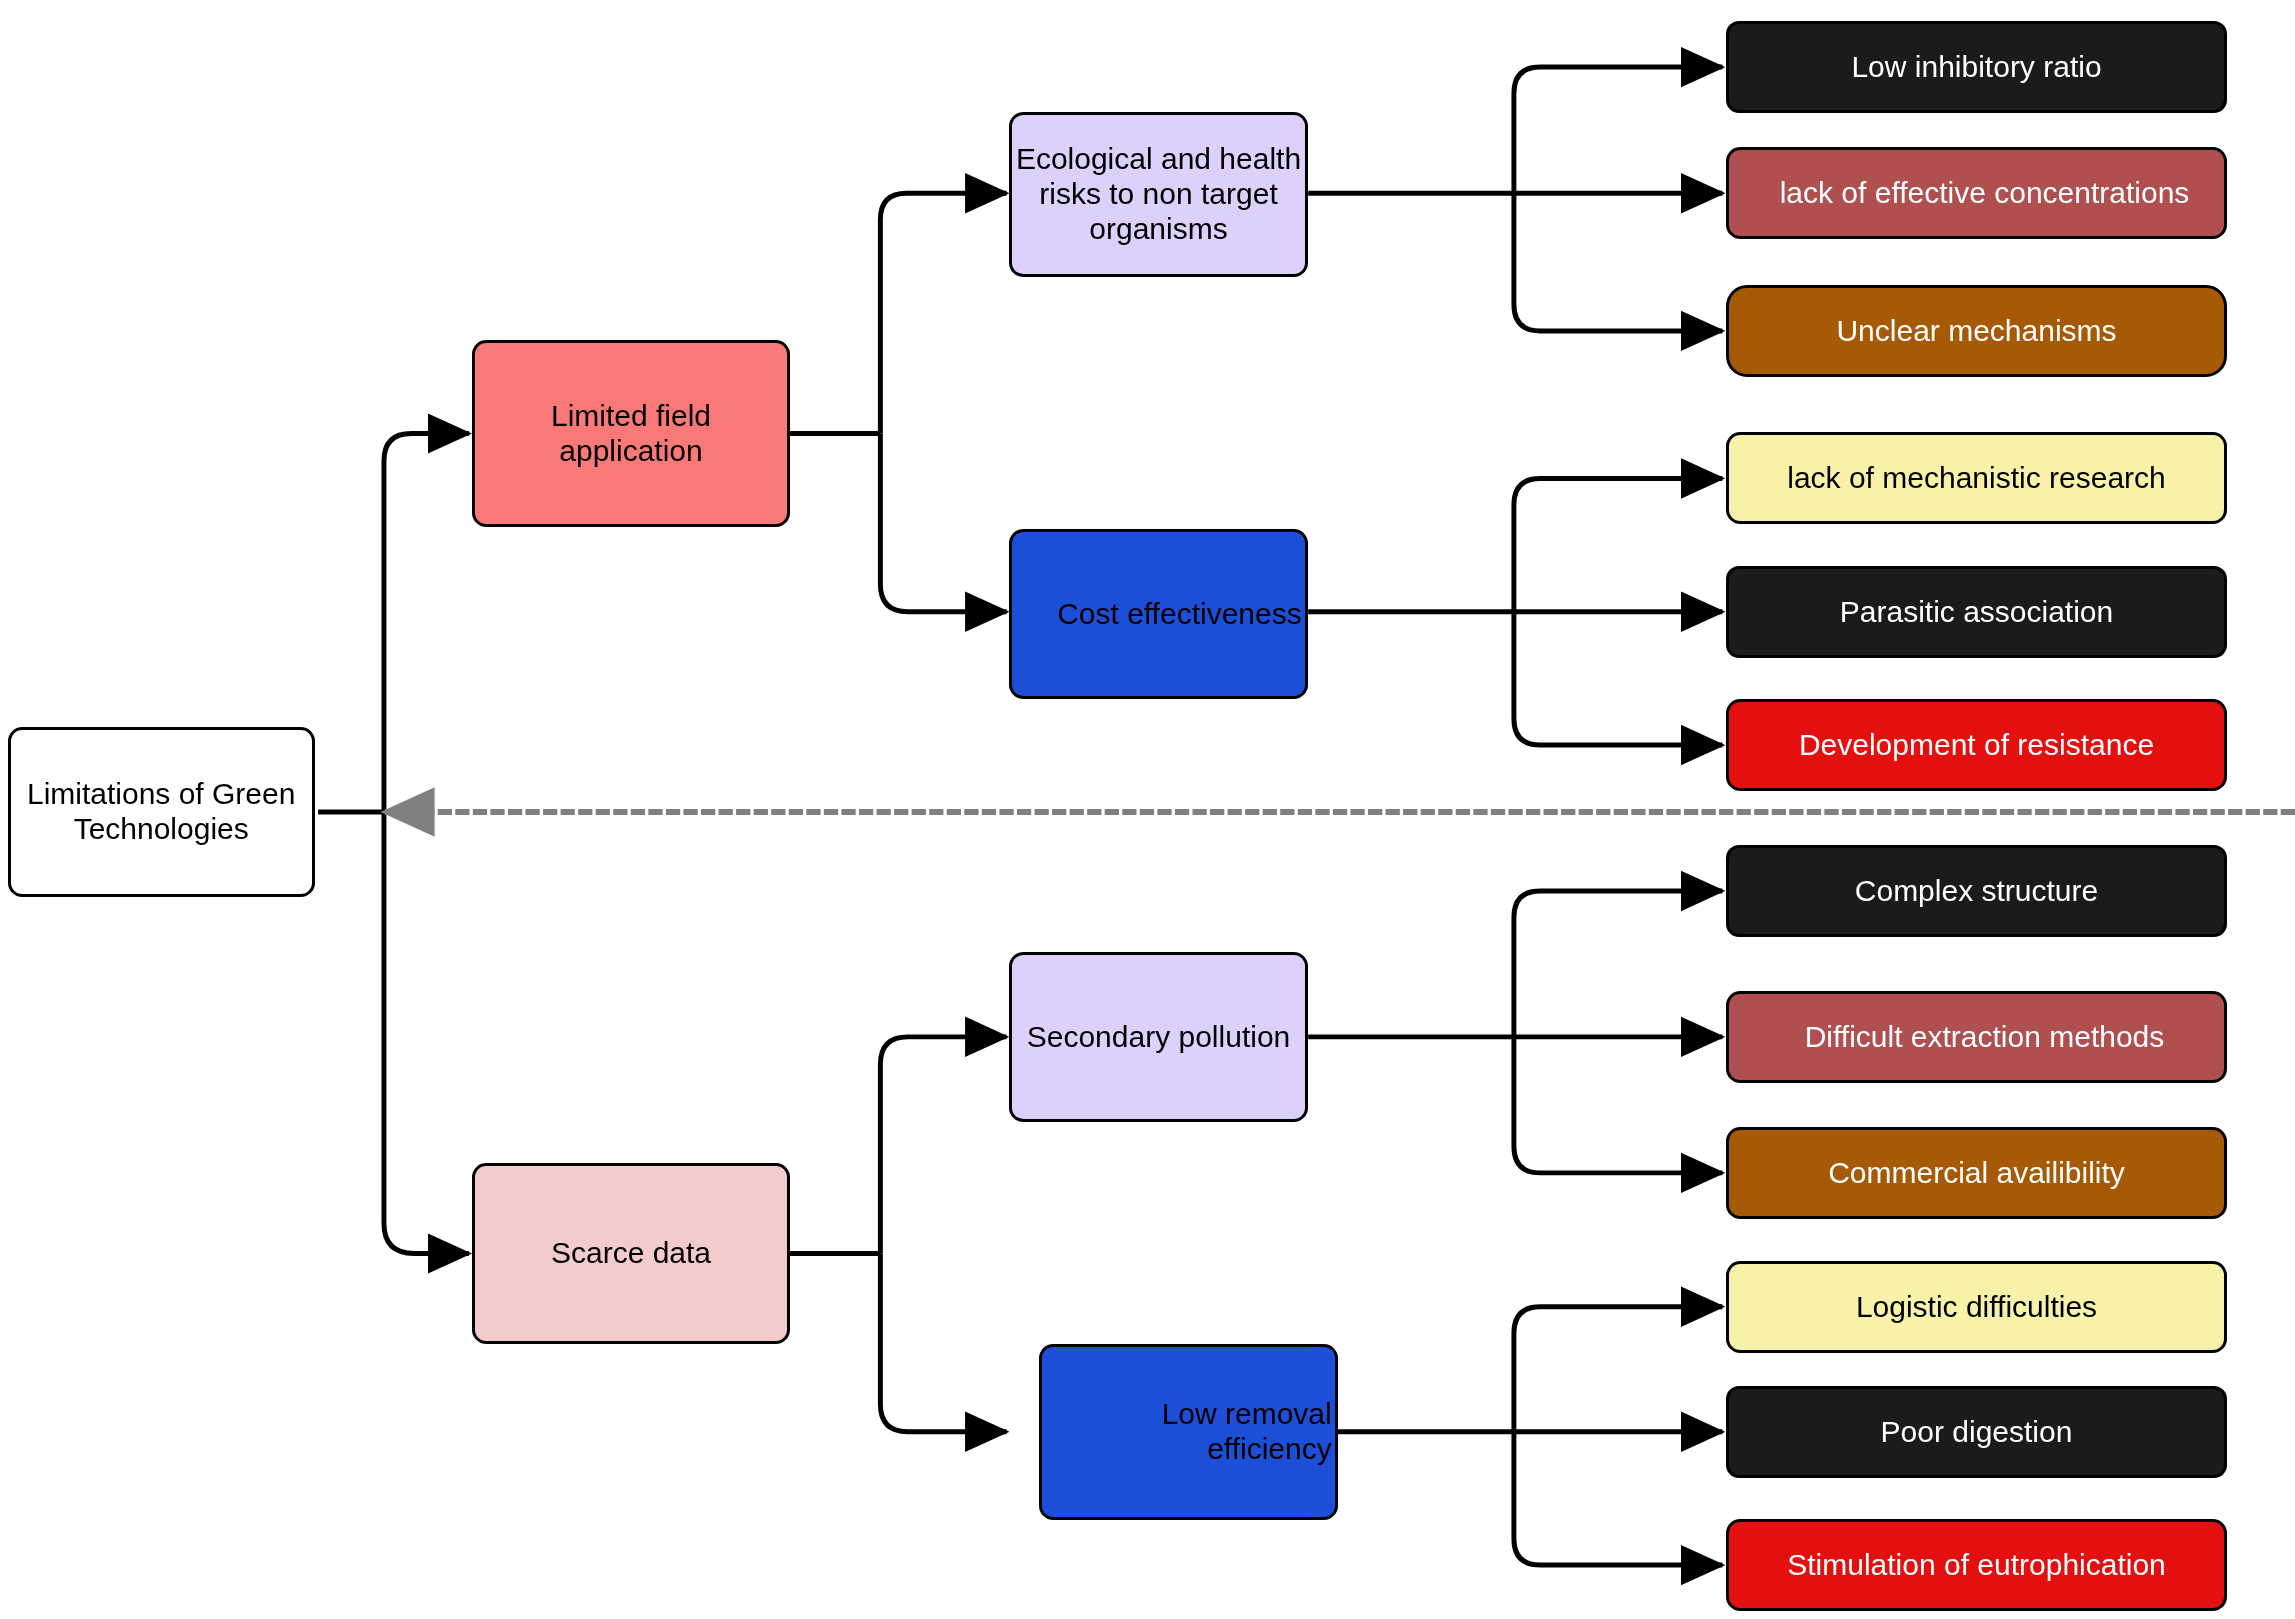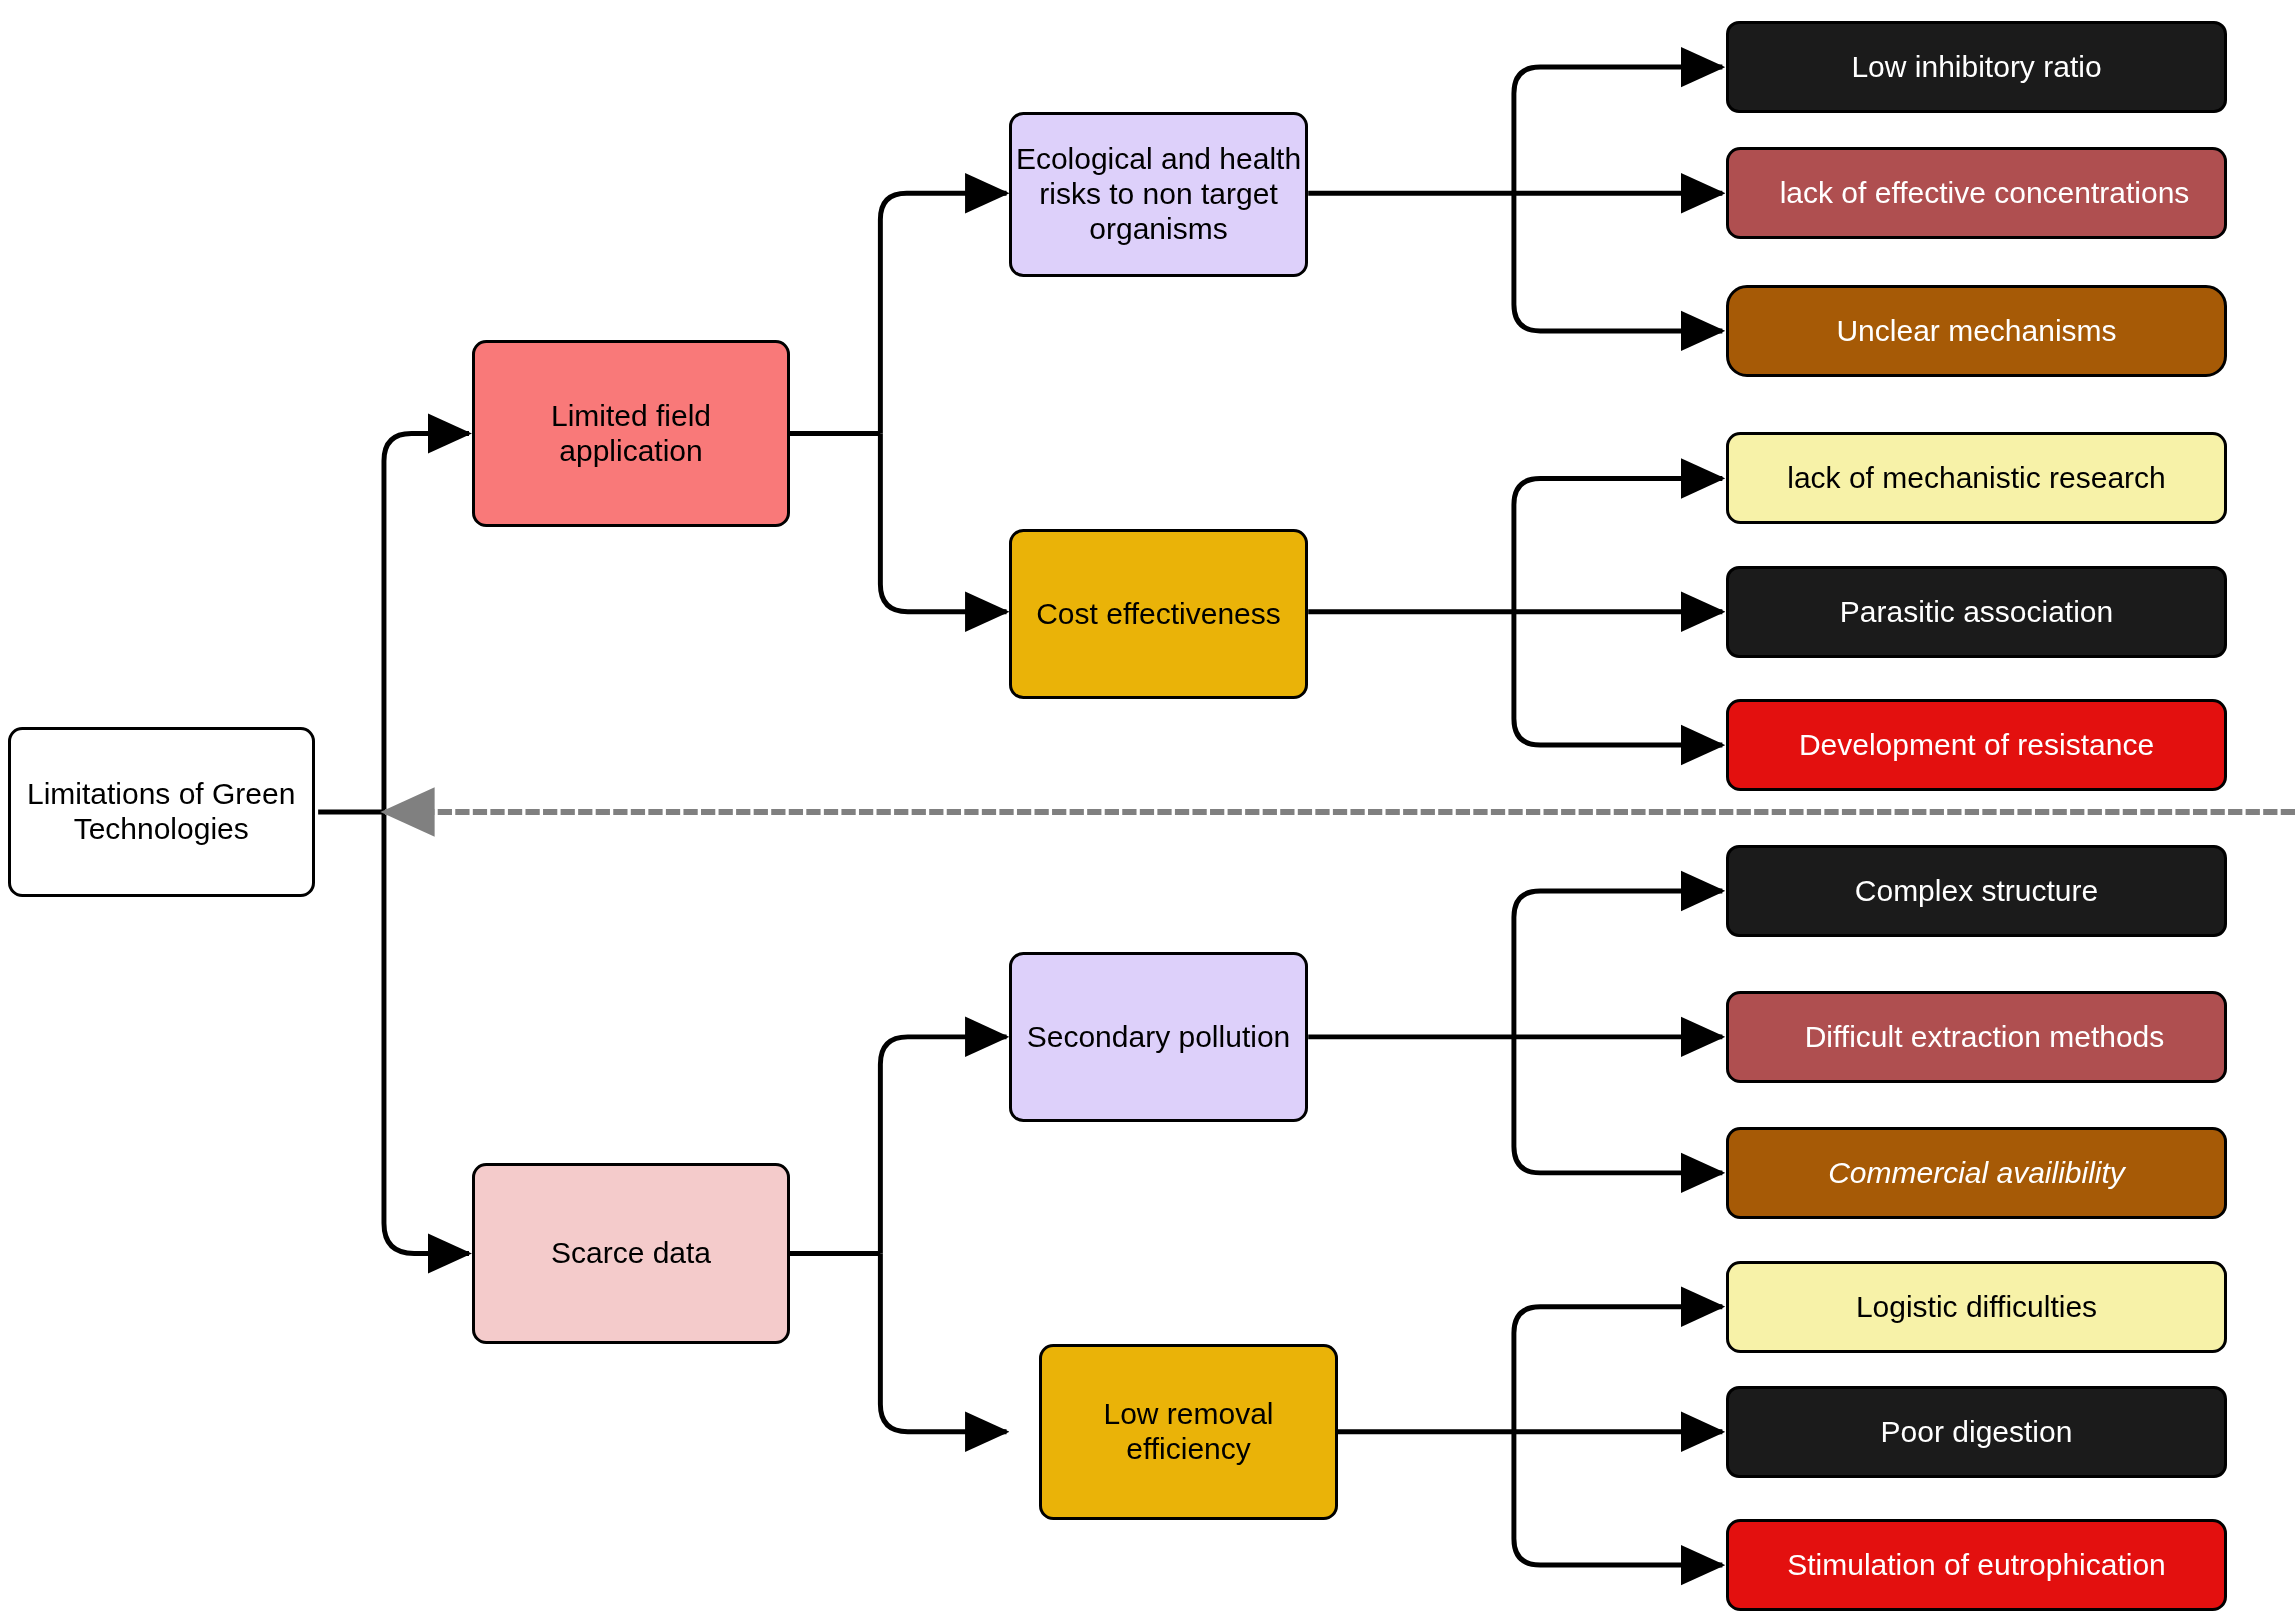--- a/index.html
+++ b/index.html
@@ -38,21 +38,21 @@
   .node .lbl {
     display: block;
     width: 100%;
     padding: 0 3.3px;
     box-sizing: border-box;
   }
   .node.root     { background:#ffffff; color:#000000; font-size:30px; white-space: normal; }
   .node.l2a      { background:#F97979; color:#000000; font-size:30px; white-space: normal; }
   .node.l2b      { background:#F4CBCB; color:#000000; font-size:30px; }
   .node.l3purple { background:#DDD0FA; color:#000000; font-size:30px; white-space: normal; }
-  .node.l3yellow { background:#eab308; color:#000000; font-size:30px; white-space: normal; }
+  .node.l3yellow { background:#1d4ed8; color:#000000; font-size:30px; white-space: normal; text-align: right; }
   .node.dark     { background:#1B1B1B; color:#ffffff; font-size:30px;border-radius:13px; }
   .node.mauve    { background:#AF4F50; color:#ffffff; font-size:30px;padding-left:16px; }
   .node.brown    { background:#A65A06; color:#ffffff; font-size:30px; }
   .node.paleyel  { background:#F7F2A8; color:#000000; font-size:30px; }
   .node.red      { background:#E3100F; color:#ffffff; font-size:30px; }
   .node.wrap2    { white-space: normal; }
 </style>
 </head>
 <body>
 
@@ -161,21 +161,21 @@
   </div>
 
   <div class="node dark" style="left:1726px; top:845px; width:501px; height:92px;">
     <span class="lbl">Complex structure</span>
   </div>
 
   <div class="node mauve" style="left:1726px; top:991px; width:501px; height:92px;">
     <span class="lbl">Difficult extraction methods</span>
   </div>
 
-  <div class="node brown" style="left:1726px; top:1127px; width:501px; height:92px;font-style:italic;">
+  <div class="node brown" style="left:1726px; top:1127px; width:501px; height:92px;">
     <span class="lbl">Commercial availibility</span>
   </div>
 
   <div class="node paleyel" style="left:1726px; top:1261px; width:501px; height:92px;">
     <span class="lbl">Logistic difficulties</span>
   </div>
 
   <div class="node dark" style="left:1726px; top:1386px; width:501px; height:92px;">
     <span class="lbl">Poor digestion</span>
   </div>

